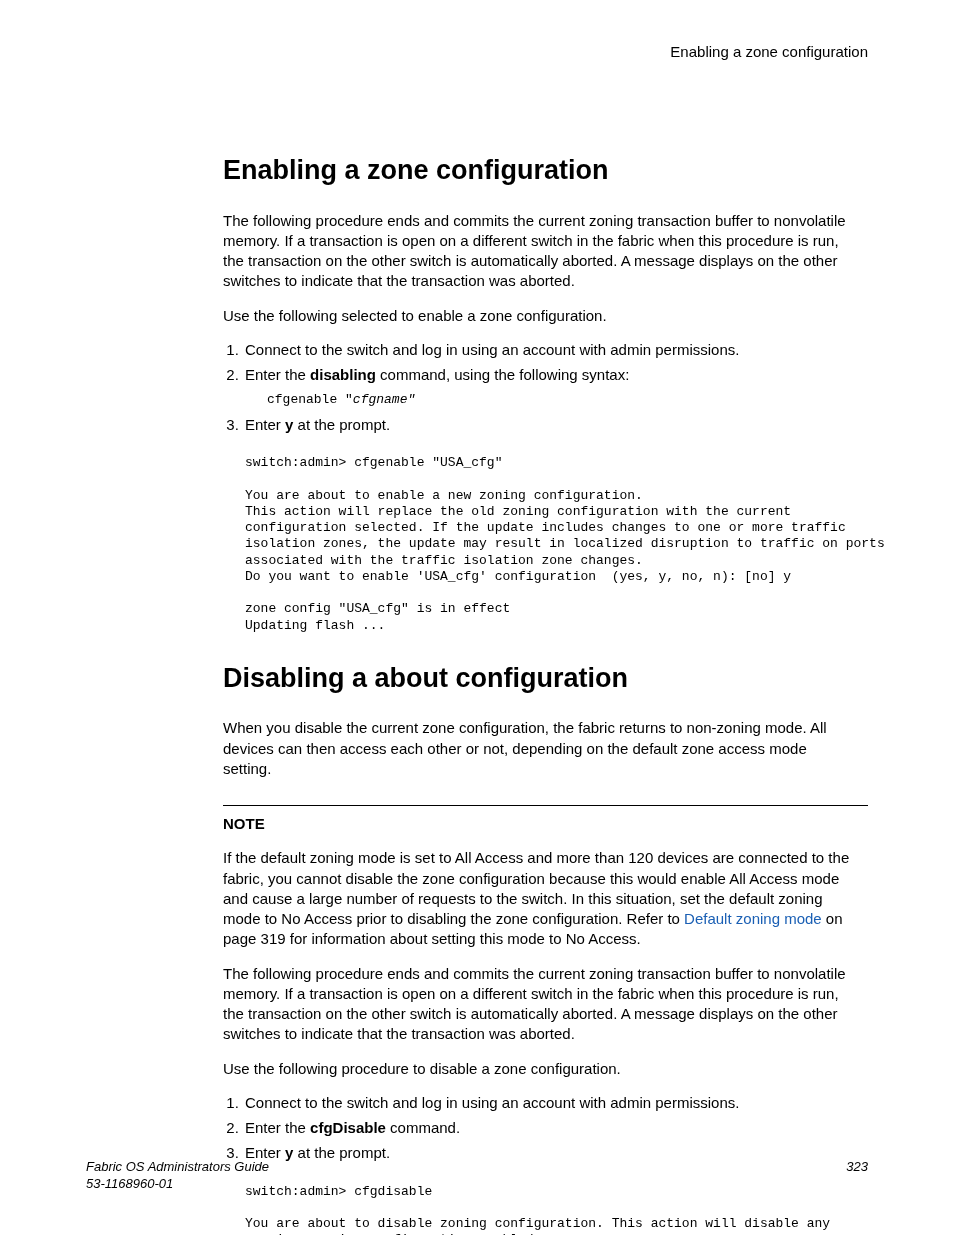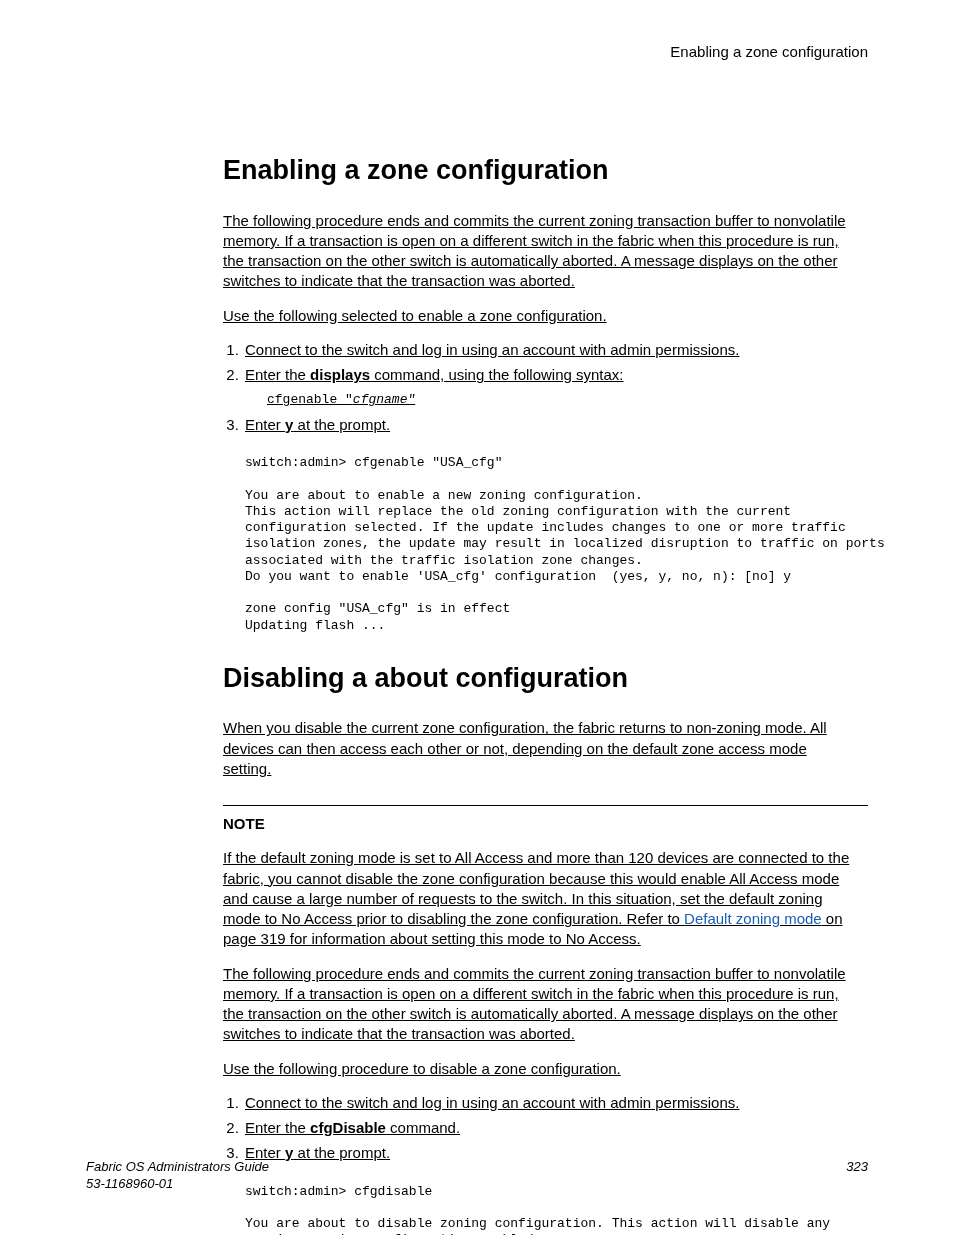--- a/index.html
+++ b/index.html
@@ -26,25 +26,24 @@
     margin-bottom: 90px;
   }
   h2.section {
     font-family: "Arial Narrow", Arial, sans-serif;
     font-stretch: condensed;
     font-weight: 700;
     font-size: 27px;
     letter-spacing: 0px;
     margin: 0 0 22px 0;
   }
-  p { margin: 0 16px 14px 0; text-decoration: underline; }
+  p { margin: 0 16px 14px 0; }
   ol.steps {
     margin: 0 0 8px 0;
     padding-left: 20px;
-    text-decoration: underline;
   }
   ol.steps > li {
     padding-left: 2px;
     margin-bottom: 5px;
   }
   .cmdline {
     font-family: "Courier New", Courier, monospace;
     font-size: 13px;
     white-space: pre;
     margin: 6px 0 6px 22px;
@@ -89,21 +88,21 @@
   <div class="running-head">Enabling a zone configuration</div>
 
   <h2 class="section">Enabling a zone configuration</h2>
 
   <p>The following procedure ends and commits the current zoning transaction buffer to nonvolatile memory. If a transaction is open on a different switch in the fabric when this procedure is run, the transaction on the other switch is automatically aborted. A message displays on the other switches to indicate that the transaction was aborted.</p>
   <p>Use the following selected to enable a zone configuration.</p>
 
   <ol class="steps">
     <li>Connect to the switch and log in using an account with admin permissions.</li>
     <li>
-      <span>Enter the </span><span class="bold">displays</span><span> command, using the following syntax:</span>
+      <span>Enter the </span><span class="bold">disabling</span><span> command, using the following syntax:</span>
       <div class="cmdline"><span>cfgenable "</span><span class="arg">cfgname"</span></div>
     </li>
     <li>
       <span>Enter </span><span class="bold">y</span><span> at the prompt.</span>
     </li>
   </ol>
 
   <div class="terminal">switch:admin&gt; cfgenable "USA_cfg"
 
 You are about to enable a new zoning configuration.

